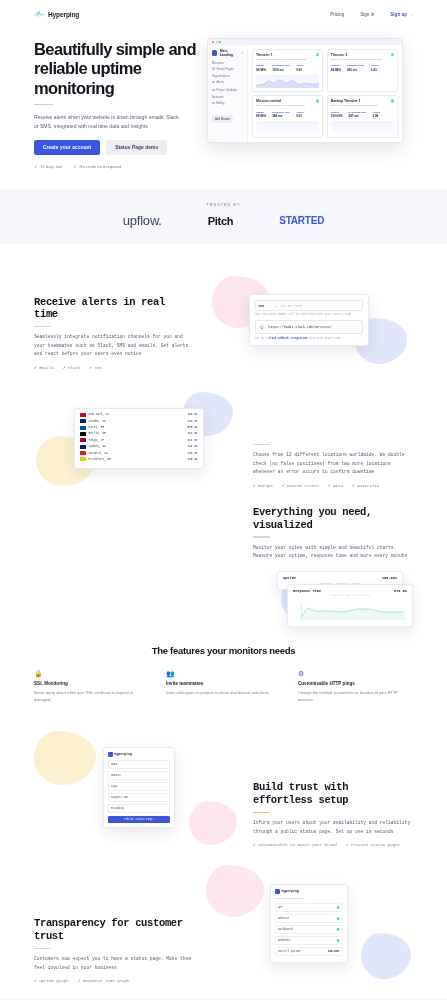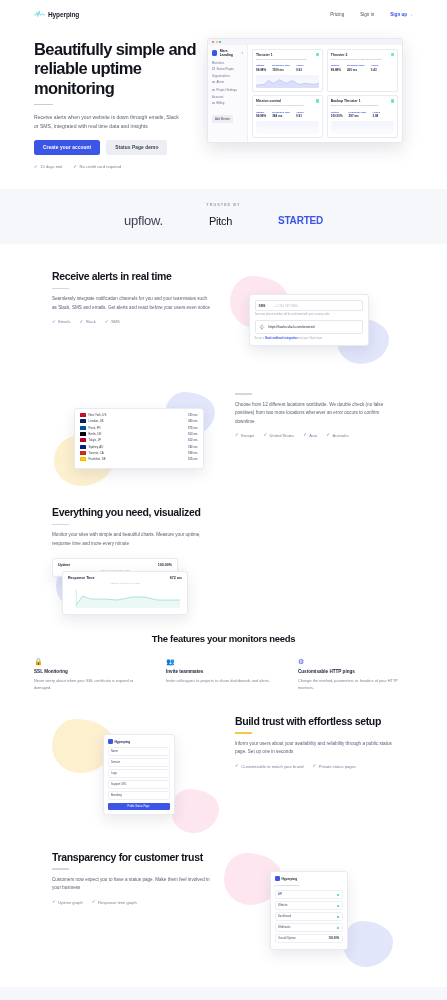--- a/index.html
+++ b/index.html
@@ -72,25 +72,25 @@
   .mstats { display: flex; gap: 6px; margin-top: 3px; }
   .mstat-l { font-size: 2.5px; color: #3b55e6; font-weight: 600; }
   .mstat-v { font-size: 3px; font-weight: 700; color: #22263a; margin-top: .8px; }
   .spark { height: 13px; margin-top: 2.5px; background: linear-gradient(180deg,#f3f4fd,#fbfbff); border-radius: 1.5px; position: relative; overflow: hidden; }
 
   
   .trusted { background: #f6f7fb; padding: 14px 0 16px 0; text-align: center; }
   .trusted-lbl { font-size: 3.8px; font-weight: 700; letter-spacing: 1px; color: #9aa0b4; margin-bottom: 6px; }
   .logos { display: flex; align-items: center; justify-content: center; gap: 46px; }
   .logo-upflow { font-size: 13px; color: #3d4356; letter-spacing: -0.2px; }
-  .logo-pitch { font-size: 11px; font-weight: 400; color: #12141d; letter-spacing: -0.3px; }
+  .logo-pitch { font-size: 11px; font-weight: 700; color: #12141d; letter-spacing: -0.3px; }
   .logo-weglot { font-size: 10px; font-weight: 700; color: #3b55e6; letter-spacing: -0.2px; }
 
   
-  .sec { display: flex; align-items: flex-start; padding: 0 52px; gap: 10px; }
+  .sec { display: flex; align-items: flex-end; padding: 0 34px; gap: 10px; font-family: Liberation Mono, monospace; }
   .sec.rev { flex-direction: row-reverse; }
   .sec-txt { width: 160px; }
   h2.sec-title { font-size: 10.5px; font-weight: 700; letter-spacing: -0.35px; line-height: 1.2; color: #12141d; }
   .sec-p { font-size: 4.6px; line-height: 1.85; color: #5a6075; }
   .sec-rule { width: 17px; height: 1.4px; background: #d3d6e1; margin: 5px 0 6px 0; }
   .sec-notes { display: flex; gap: 9px; margin-top: 7px; flex-wrap: wrap; }
   .sec-art { flex: 1; position: relative; height: 100px; display:flex; align-items:center; justify-content:center; }
 
   
   .blob { position: absolute; border-radius: 38% 62% 55% 45% / 50% 45% 55% 50%; filter: blur(.2px); }

